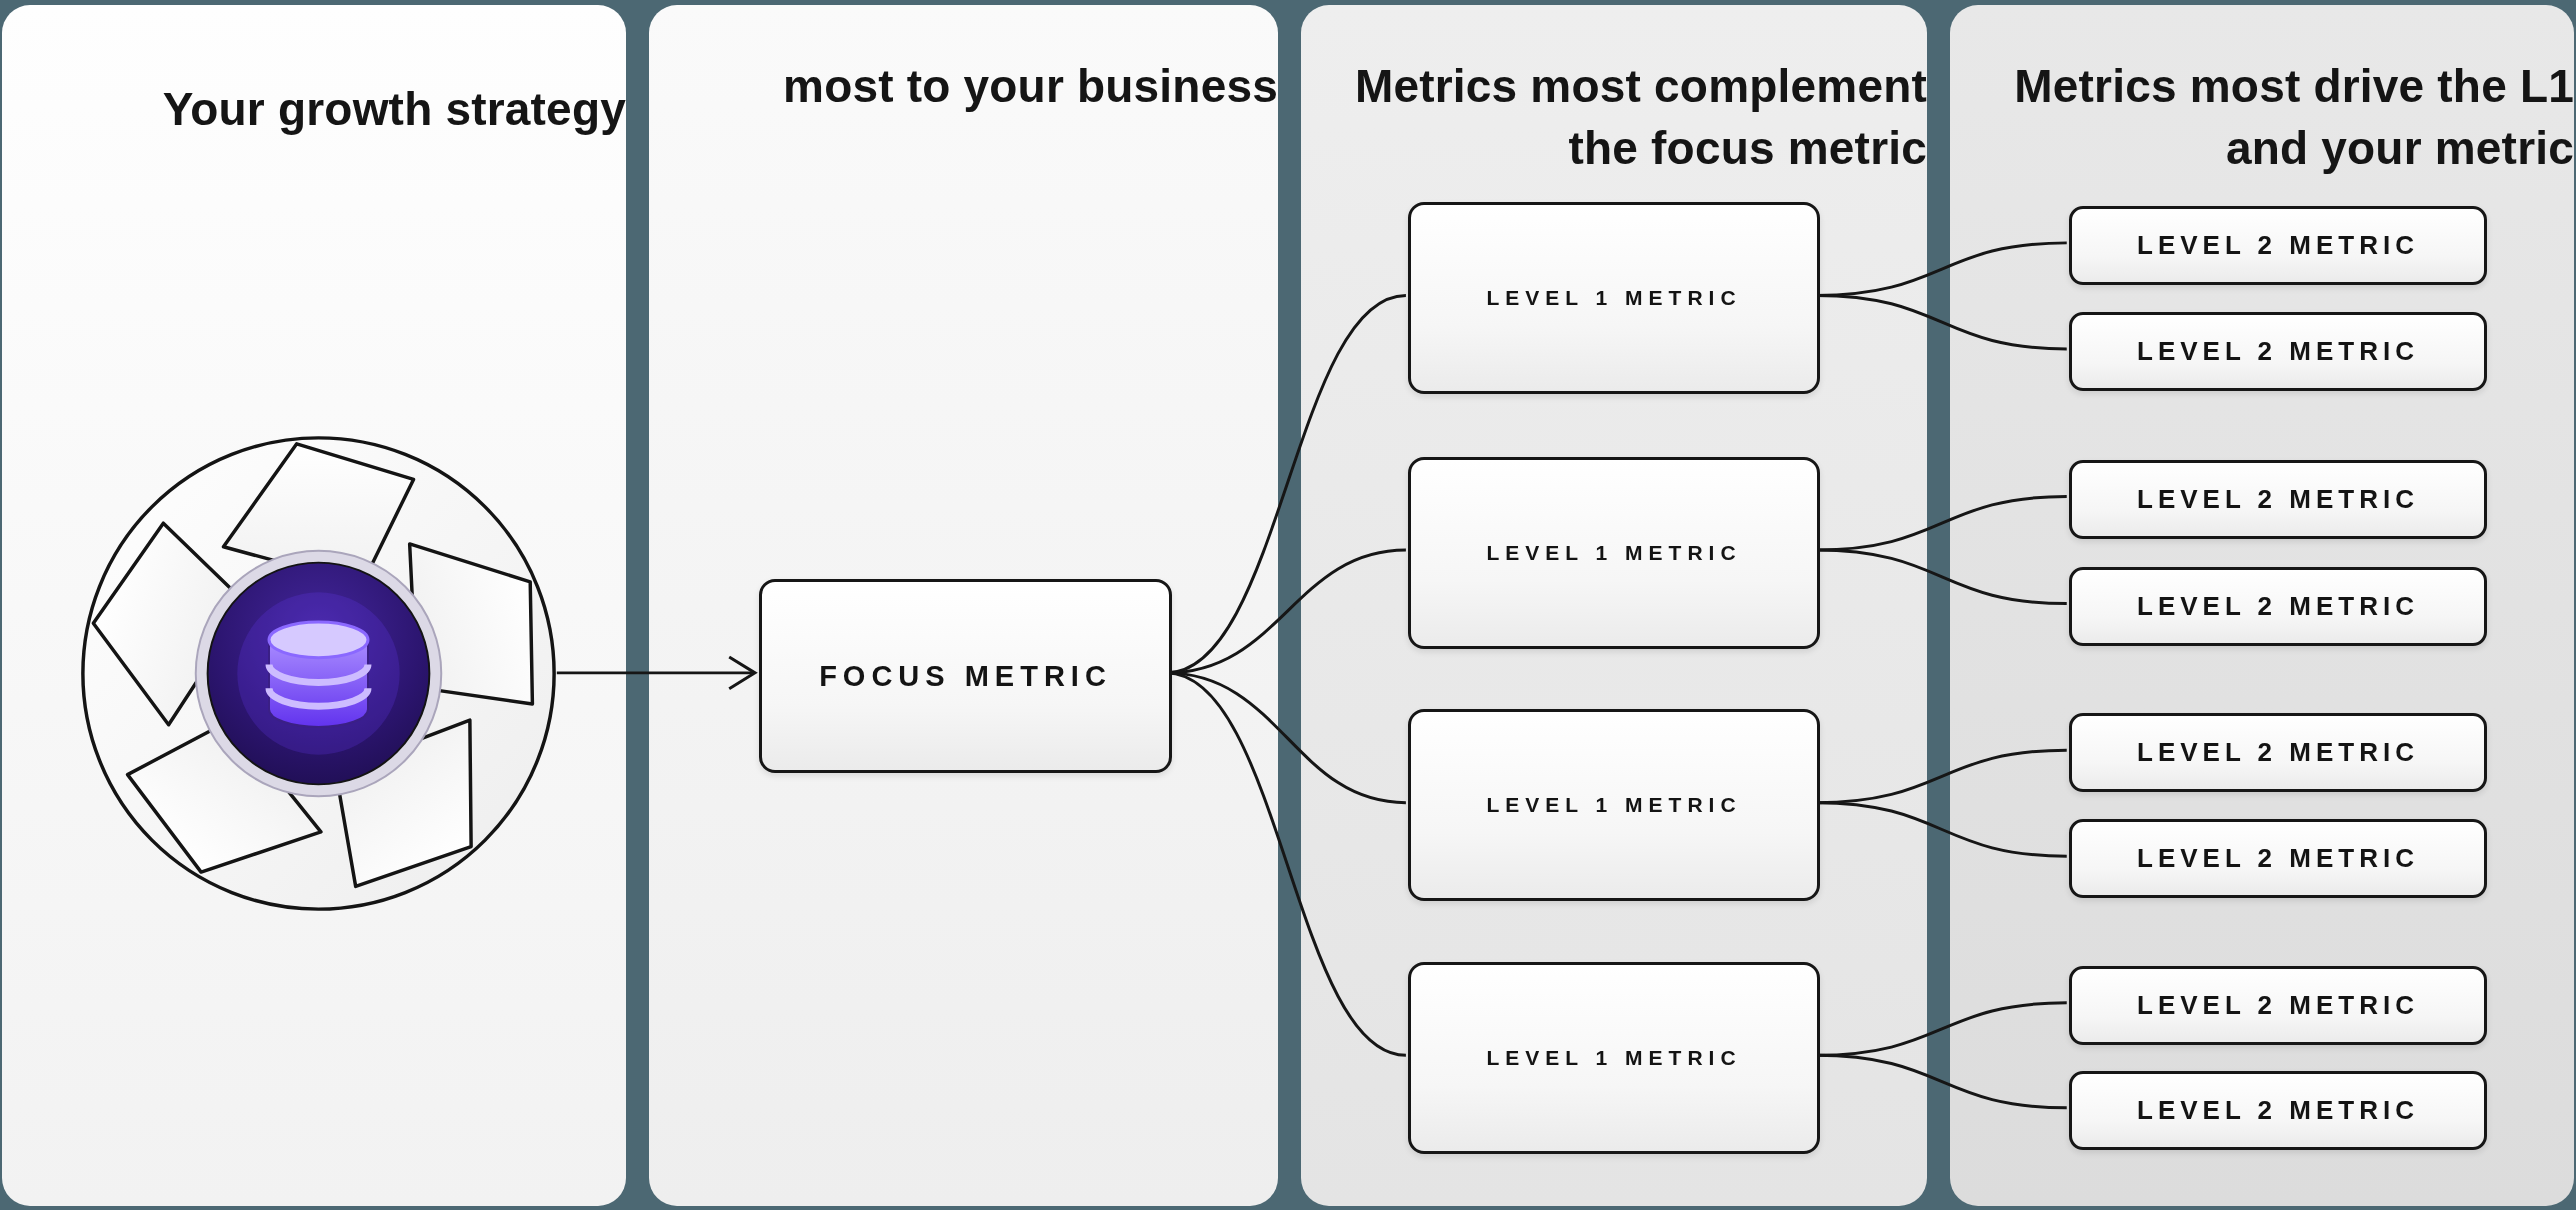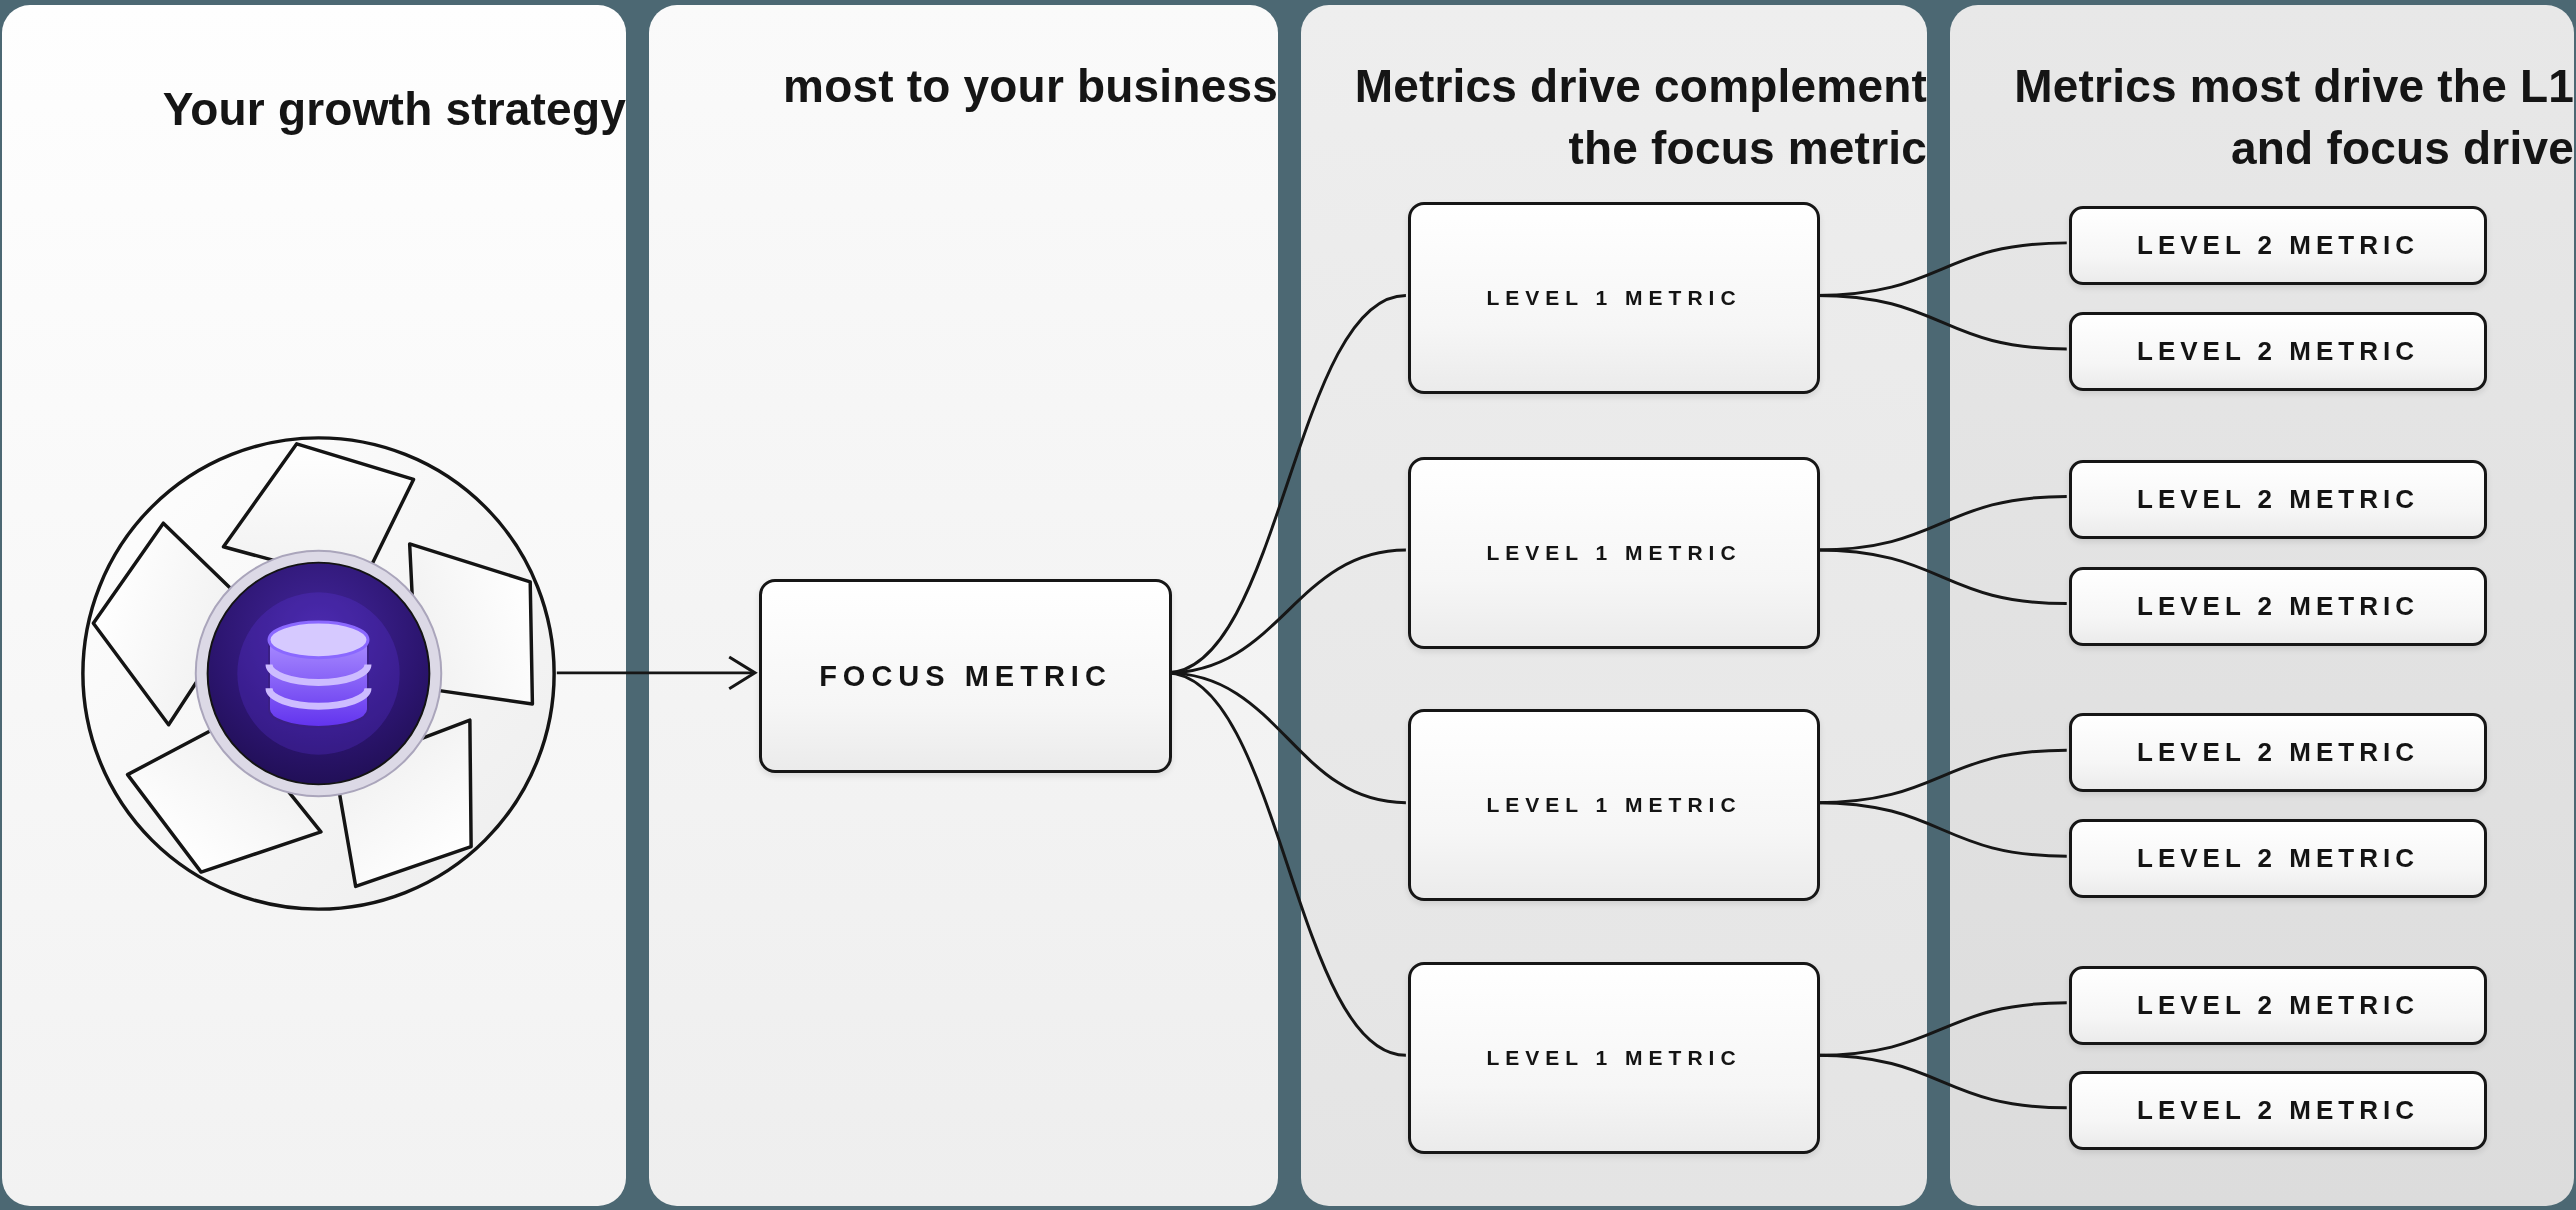--- a/index.html
+++ b/index.html
@@ -93,29 +93,29 @@
   </div>
 
   <div class="panel panel-2">
     <div class="panel-title">
       <span>most to your business</span>
     </div>
   </div>
 
   <div class="panel panel-3">
     <div class="panel-title">
-      <span>Metrics drive complement</span>
+      <span>Metrics most complement</span>
       <span>the focus metric</span>
     </div>
   </div>
 
   <div class="panel panel-4">
     <div class="panel-title">
       <span>Metrics most drive the L1</span>
-      <span>and focus drive</span>
+      <span>and your metric</span>
     </div>
   </div>
 
   <svg class="connectors" viewBox="0 0 2600 1222" fill="none" stroke="#161616" stroke-width="3">
 
     <g>
       <path d="M 562 679 L 760 679"></path>
       <path d="M 736 663 L 762 679 L 736 695" stroke-linejoin="miter"></path>
     </g>
 

